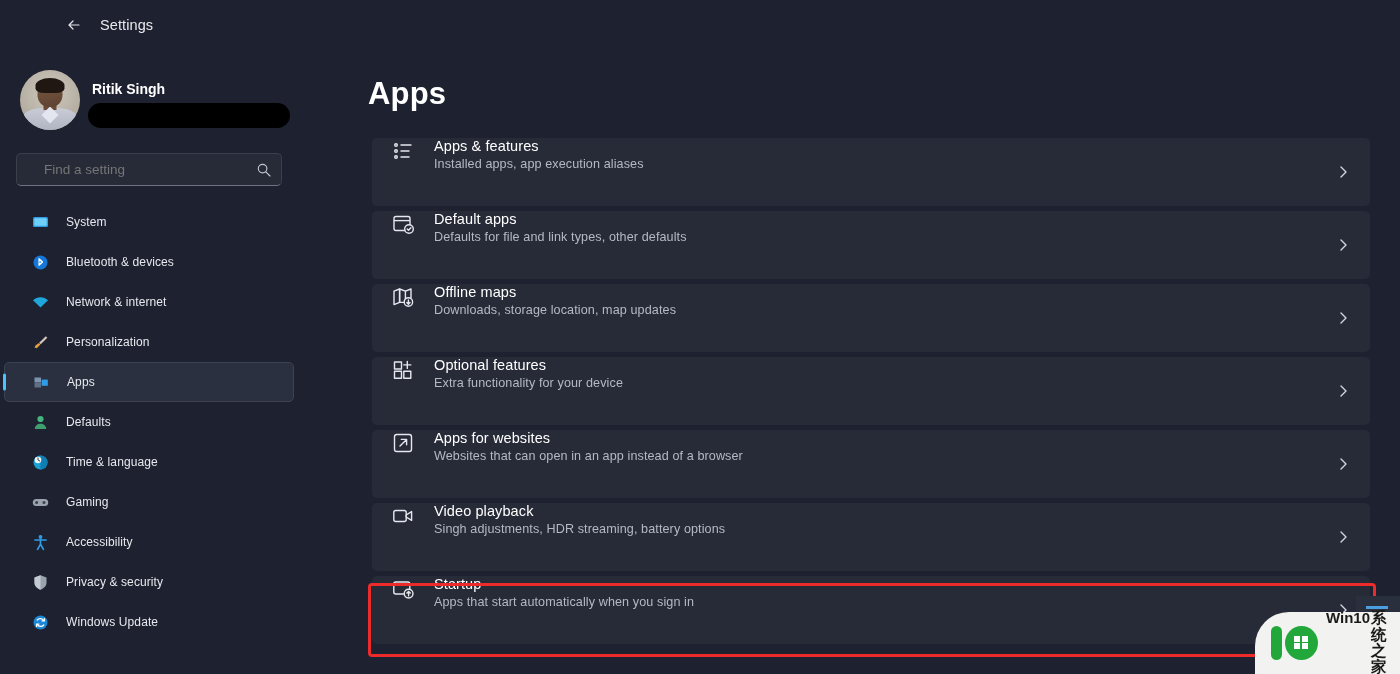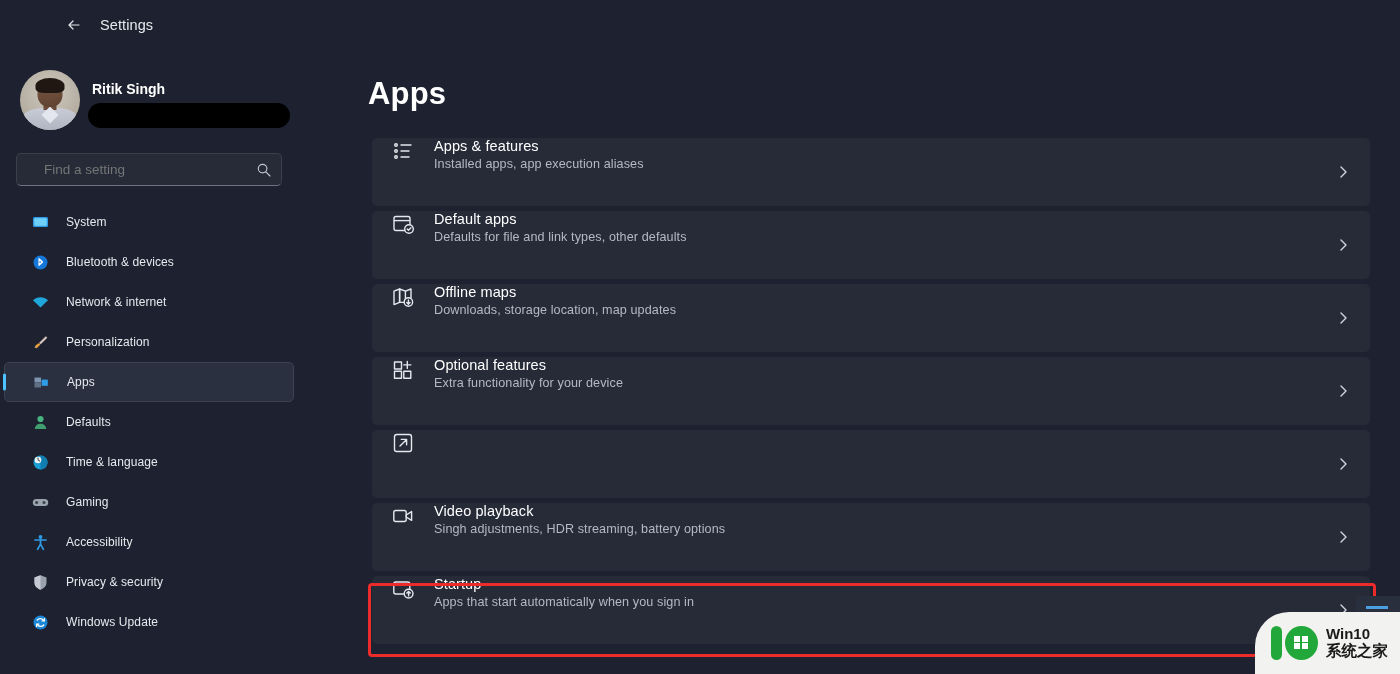--- a/index.html
+++ b/index.html
@@ -166,21 +166,21 @@
     display: flex; align-items: center; justify-content: center;
   }
   .wm-win { position: relative; width: 15px; height: 15px; }
   .wm-win i {
     position: absolute; width: 6.4px; height: 6.4px; background: #ffffff; display: block;
   }
   .wm-win i:nth-child(1){ left:0; top:0; }
   .wm-win i:nth-child(2){ left:7.6px; top:0; }
   .wm-win i:nth-child(3){ left:0; top:7.6px; }
   .wm-win i:nth-child(4){ left:7.6px; top:7.6px; }
-  .wm-text { display: flex; flex-direction: column; gap: 1px; justify-content: space-between; }
+  .wm-text { display: flex; gap: 1px; justify-content: space-between; }
   .wm-l1 { font-size: 15px; font-weight: bold; color: #1a1a1a; line-height: 1.05; }
   .wm-l2 { font-size: 15.5px; font-weight: bold; color: #1a1a1a; line-height: 1.05; }
 </style>
 </head>
 <body>
 
 <div class="root">
 
   <div class="titlebar">
     <div class="back-btn">
@@ -423,20 +423,24 @@
         </span>
       </div>
 
       <div class="card">
         <span class="card-icon">
           <svg viewBox="0 0 24 24" fill="none" stroke="currentColor" stroke-width="1.4" stroke-linecap="round" stroke-linejoin="round">
             <rect x="3.5" y="3.5" width="17" height="17" rx="2.2"></rect>
             <path d="M9 15l6.6-6.6M10.3 8.4h5.3v5.3"></path>
           </svg>
         </span>
+        <span class="card-text">
+          <span class="card-title">Apps for websites</span>
+          <span class="card-sub">Websites that can open in an app instead of a browser</span>
+        </span>
         <span class="card-chevron">
           <svg viewBox="0 0 14 14" fill="none" stroke="currentColor" stroke-width="1.4" stroke-linecap="round" stroke-linejoin="round">
               <path d="M5 2l5 5-5 5"></path>
             </svg>
         </span>
       </div>
 
       <div class="card">
         <span class="card-icon">
           <svg viewBox="0 0 24 24" fill="none" stroke="currentColor" stroke-width="1.4" stroke-linejoin="round">

